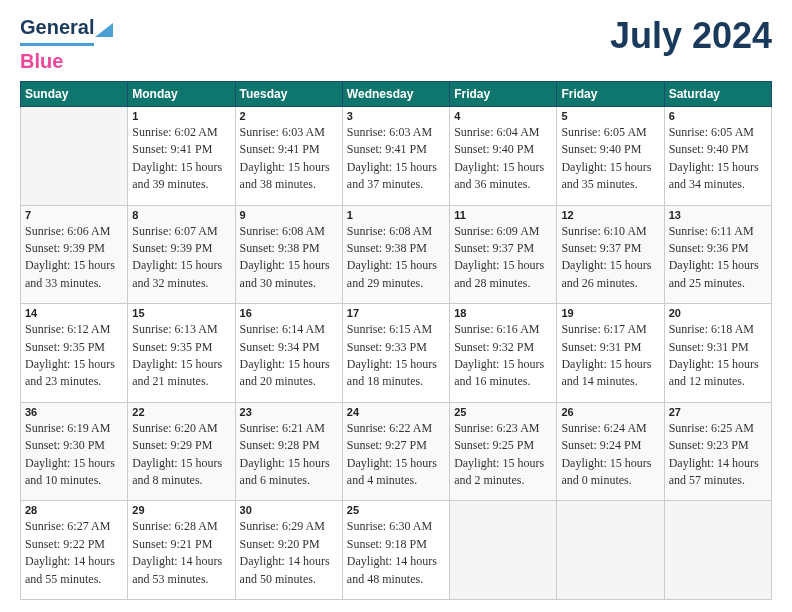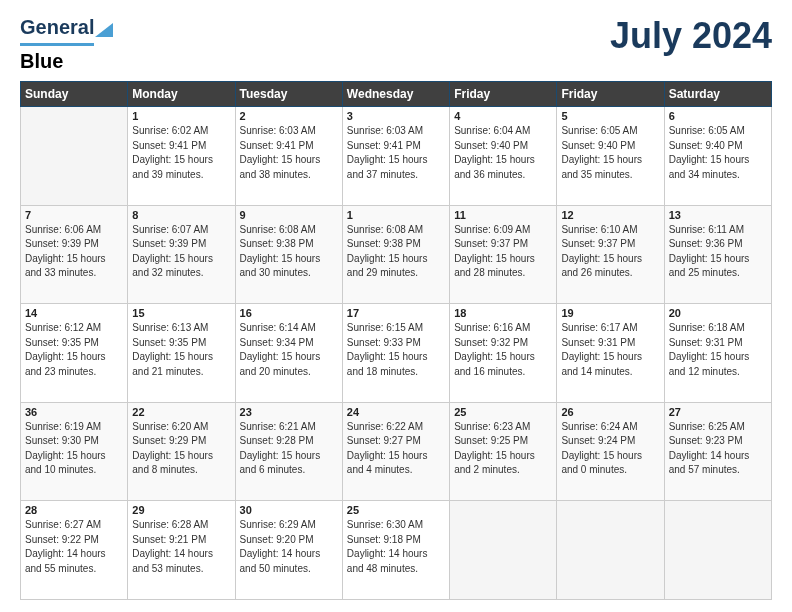--- a/index.html
+++ b/index.html
@@ -41,21 +41,21 @@
     .location {
       font-size: 14px;
       color: #333;
     }
     table {
       width: 100%;
       border-collapse: collapse;
       flex: 1;
     }
     thead th {
-      background: #404040;
+      background: #0f766e;
       color: #fff;
       font-size: 12px;
       font-weight: bold;
       padding: 5px 4px;
       text-align: left;
       border: 1px solid #1a4a70;
     }
     tbody td {
       border: 1px solid #ccc;
       vertical-align: top;
@@ -66,23 +66,24 @@
       height: 88px;
     }
     .day-num {
       font-size: 11px;
       font-weight: bold;
       color: #222;
       display: block;
       margin-bottom: 2px;
     }
     .day-info {
-      font-size: 10px;
+      font-size: 12px;
       color: #333;
       line-height: 1.45;
+      font-family: Liberation Serif, serif;
     }
     tbody tr:nth-child(even) td {
       background: #f9f9f9;
     }
     tbody tr td.empty {
       background: #f5f5f5;
     }
   </style>
 </head>
 <body>
@@ -92,21 +93,21 @@
     <div class="logo">
       <div style="display:flex;align-items:flex-end;gap:0;">
         <span style="font-size:20px;font-weight:bold;color:#1a3a5c;">General</span>
         <svg width="18" height="18" viewBox="0 0 18 18" style="margin-left:1px;margin-bottom:2px;">
           <polygon points="0,18 18,18 18,4" fill="#4a9fd4"></polygon>
         </svg>
       </div>
       <div style="display:flex;align-items:center;margin-top:-2px;">
         <div style="height:3px;background:#4a9fd4;width:74px;"></div>
       </div>
-      <span style="font-size:20px;font-weight:bold;color:#000000;margin-top:-2px;">Blue</span>
+      <span style="font-size:20px;font-weight:bold;color:#ec4899;margin-top:-2px;">Blue</span>
     </div>
     <div class="title-area">
       <div class="month-title">July 2024</div>
     </div>
   </div>
 
   <table>
     <thead>
       <tr>
       <th>Sunday</th>

